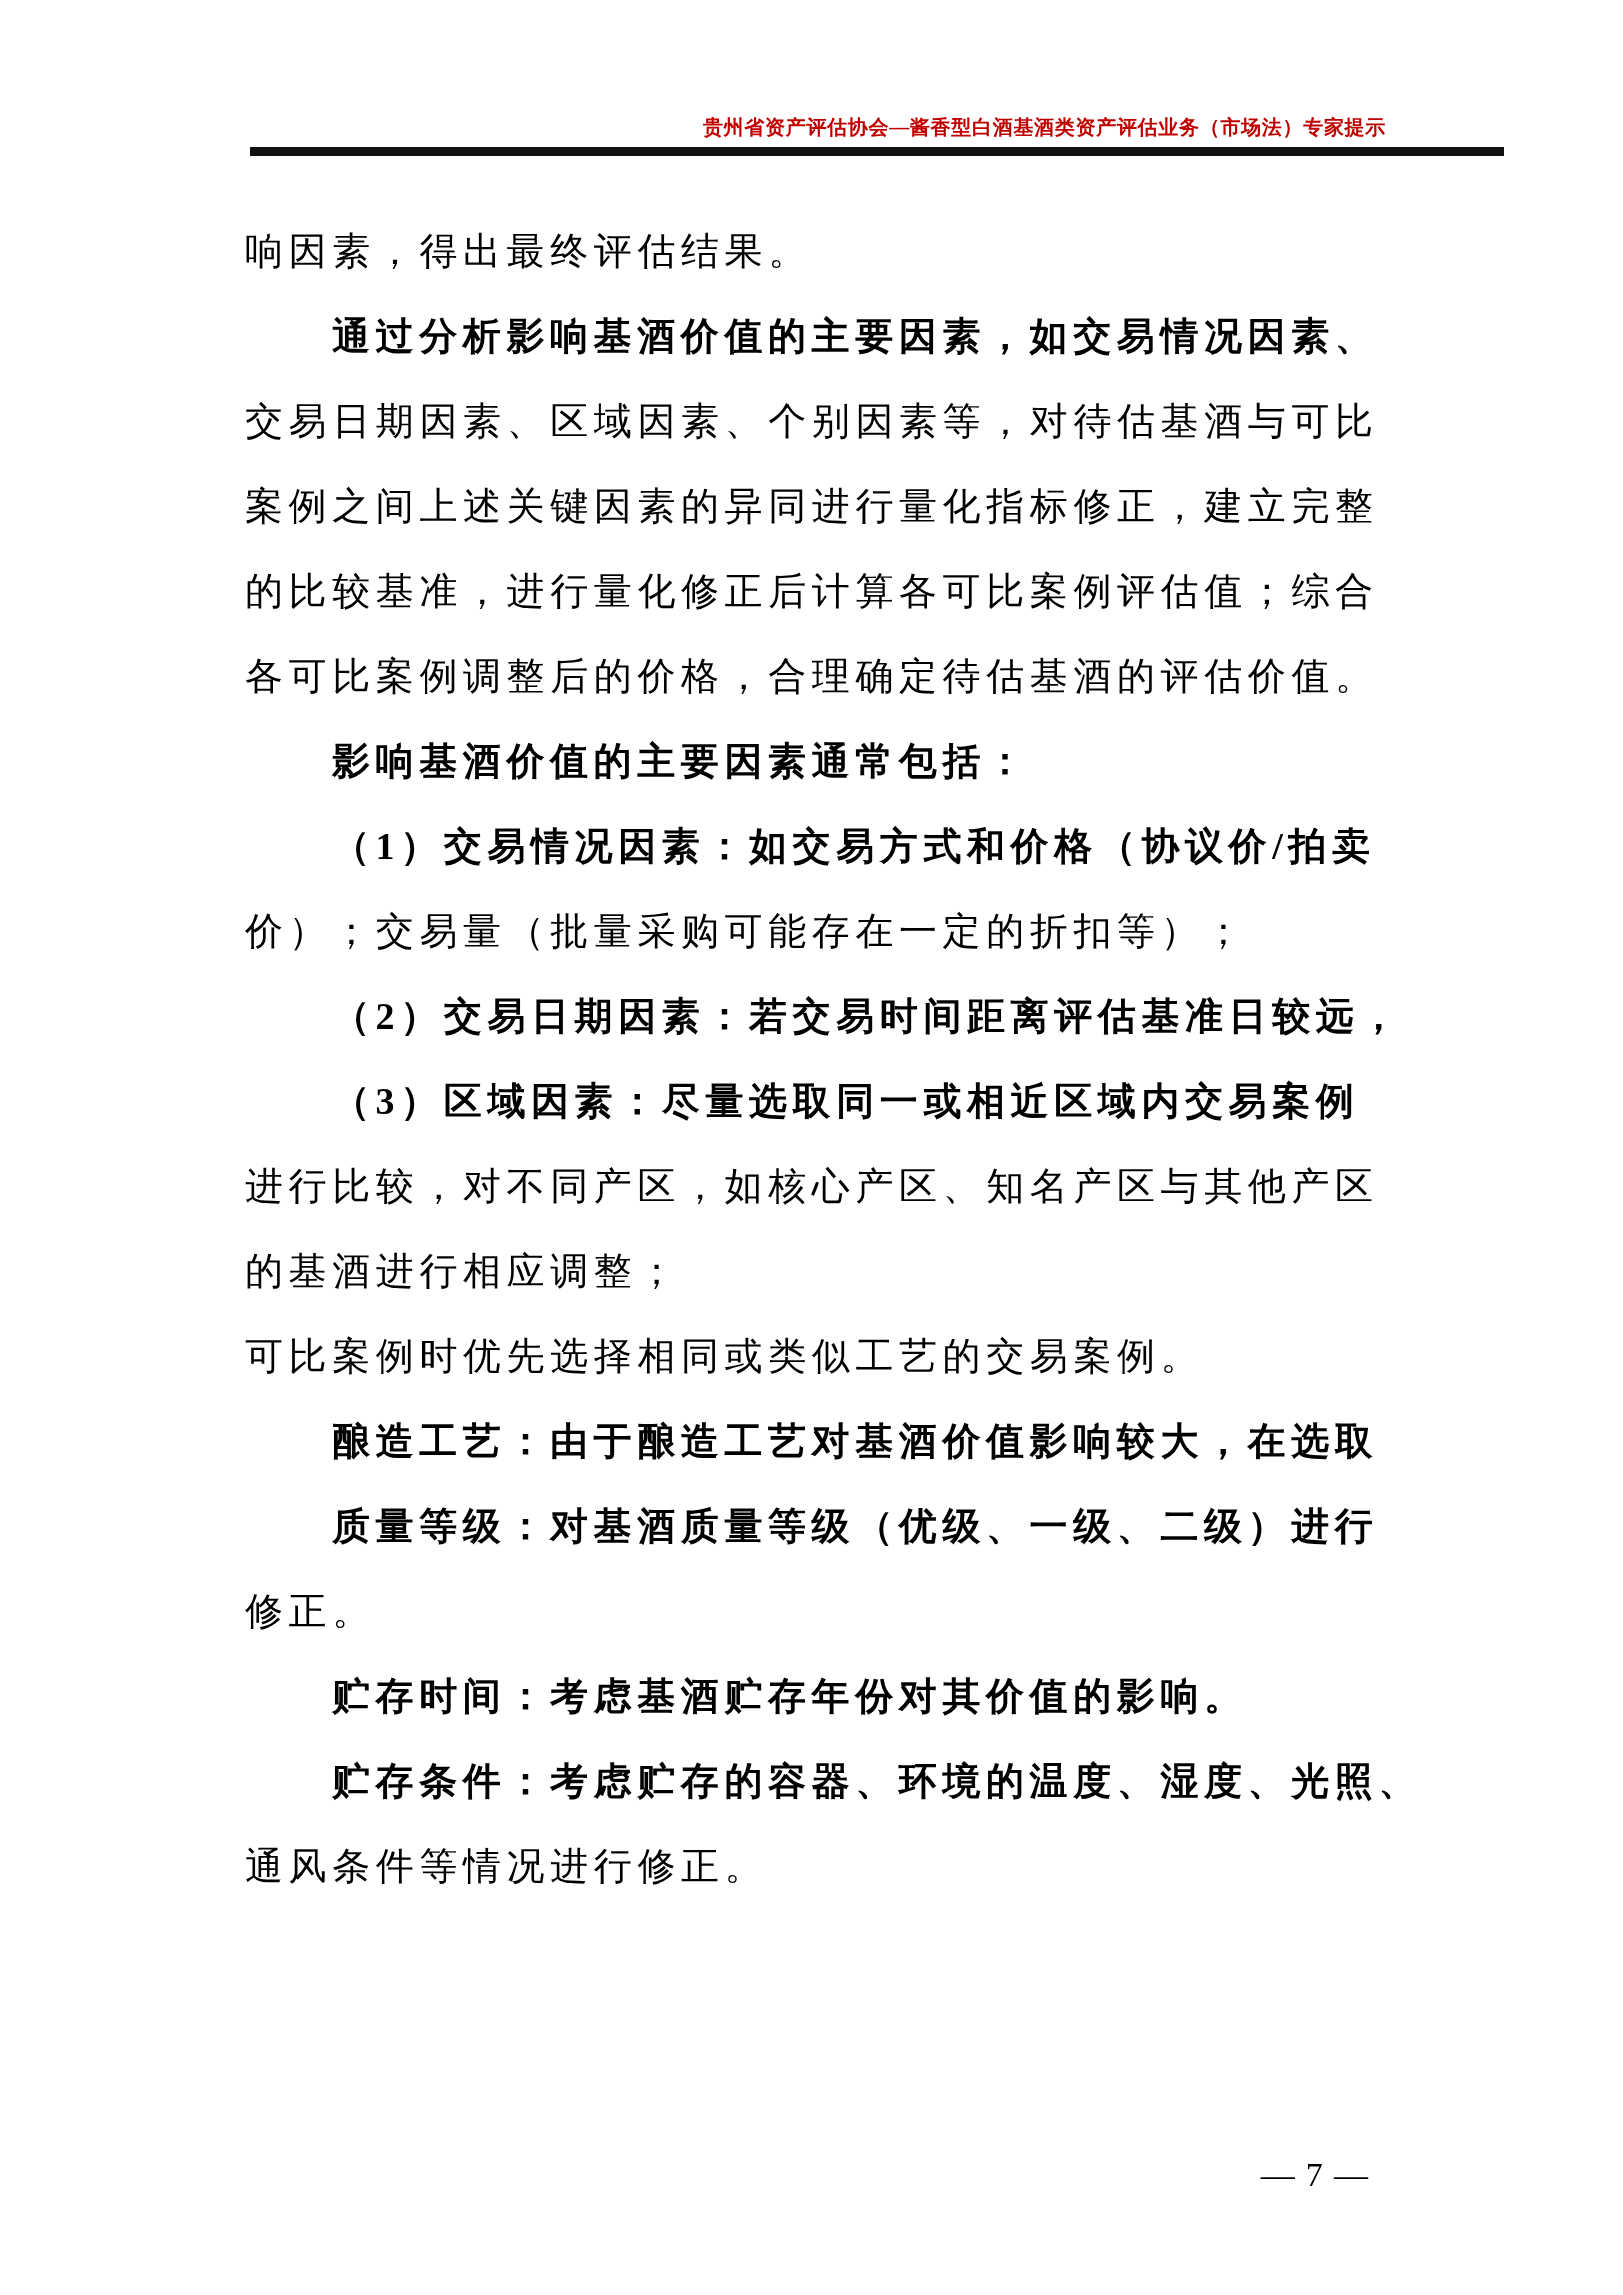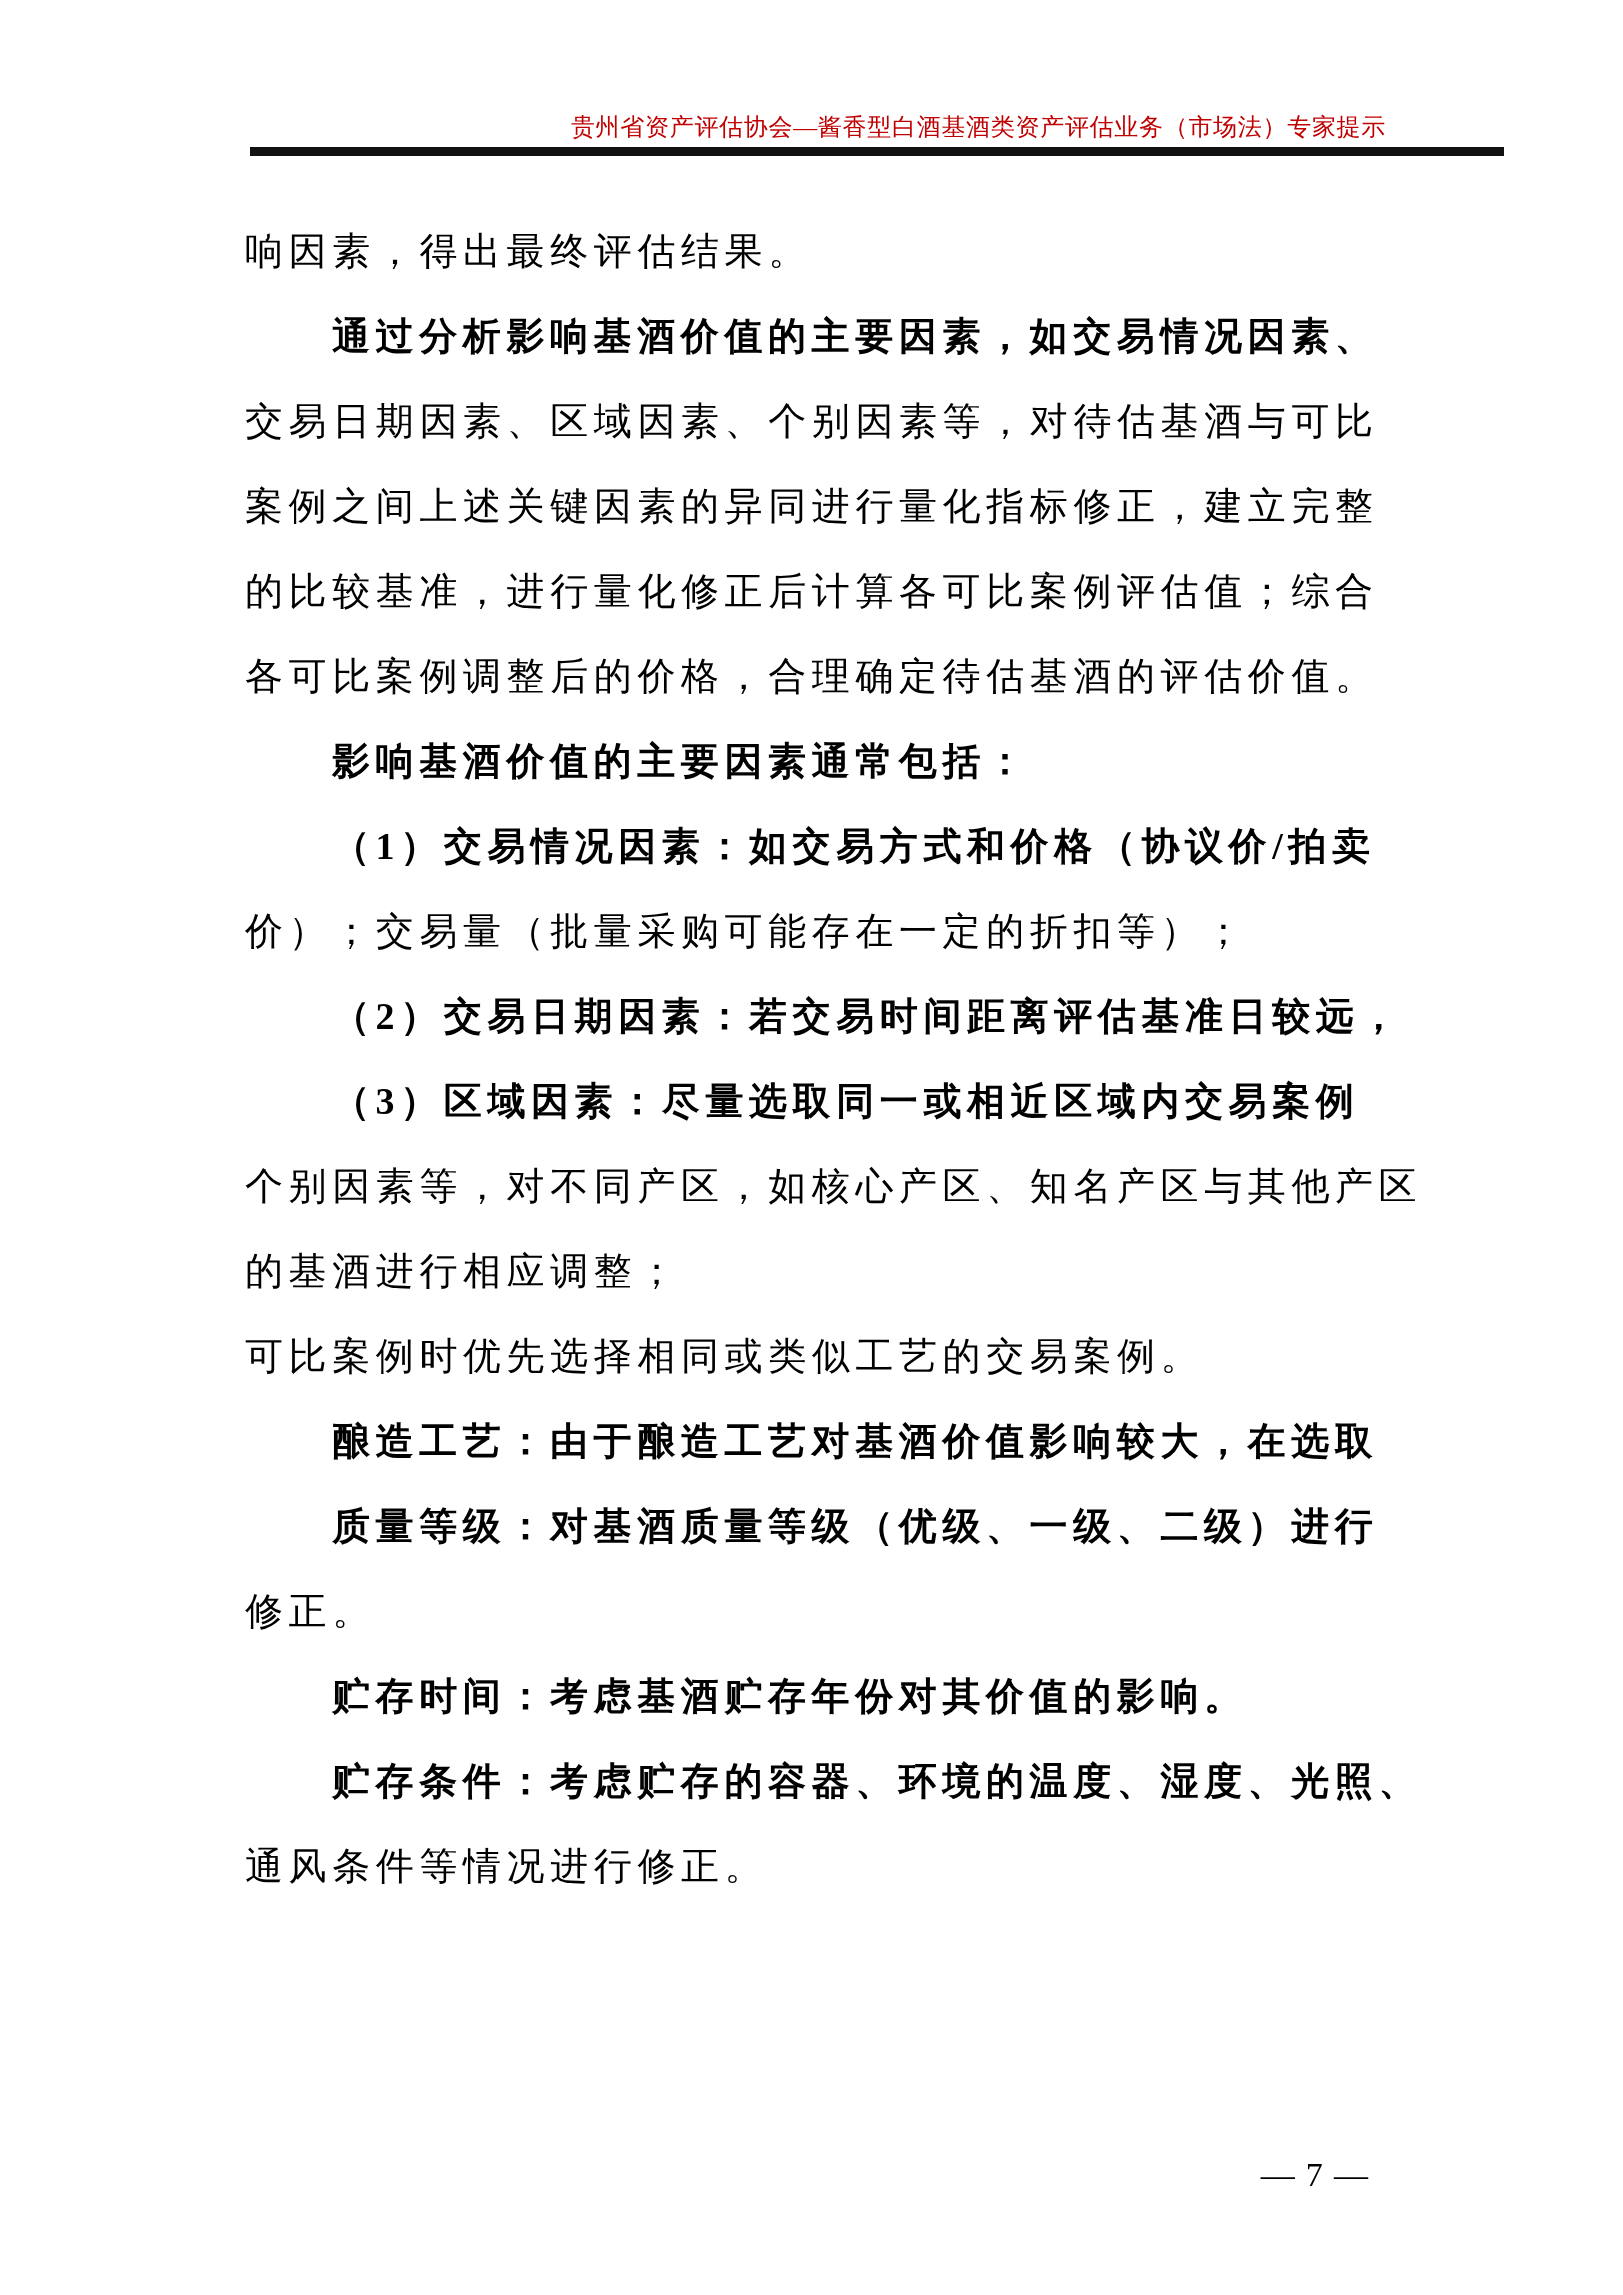--- a/index.html
+++ b/index.html
@@ -15,25 +15,25 @@
     background: #ffffff;
     overflow: hidden;
     font-family: "Liberation Serif", "DejaVu Serif", serif;
   }
   .page-header {
     position: absolute;
     top: 112px;
     left: 245px;
     width: 1141px;
     text-align: right;
-    font-size: 24px;
+    font-size: 20px;
     line-height: 31px;
     letter-spacing: 0.7px;
     color: #c00000;
-    font-weight: 400;
+    font-weight: 700;
     white-space: nowrap;
   }
   .header-rule {
     position: absolute;
     top: 147px;
     left: 250px;
     width: 1254px;
     height: 8.5px;
     background: #111111;
   }
@@ -83,21 +83,21 @@
     <div class="text-line indent">通过分析影响基酒价值的主要因素，如交易情况因素、</div>
     <div class="text-line">交易日期因素、区域因素、个别因素等，对待估基酒与可比</div>
     <div class="text-line">案例之间上述关键因素的异同进行量化指标修正，建立完整</div>
     <div class="text-line">的比较基准，进行量化修正后计算各可比案例评估值；综合</div>
     <div class="text-line">各可比案例调整后的价格，合理确定待估基酒的评估价值。</div>
     <div class="text-line indent">影响基酒价值的主要因素通常包括：</div>
     <div class="text-line indent">（1）交易情况因素：如交易方式和价格（协议价/拍卖</div>
     <div class="text-line">价）；交易量（批量采购可能存在一定的折扣等）；</div>
     <div class="text-line indent">（2）交易日期因素：若交易时间距离评估基准日较远，</div>
     <div class="text-line indent">（3）区域因素：尽量选取同一或相近区域内交易案例</div>
-    <div class="text-line">个别因素等，对不同产区，如核心产区、知名产区与其他产区</div>
+    <div class="text-line">进行比较，对不同产区，如核心产区、知名产区与其他产区</div>
     <div class="text-line">的基酒进行相应调整；</div>
     <div class="text-line">可比案例时优先选择相同或类似工艺的交易案例。</div>
     <div class="text-line indent">酿造工艺：由于酿造工艺对基酒价值影响较大，在选取</div>
     <div class="text-line indent">质量等级：对基酒质量等级（优级、一级、二级）进行</div>
     <div class="text-line">修正。</div>
     <div class="text-line indent">贮存时间：考虑基酒贮存年份对其价值的影响。</div>
     <div class="text-line indent">贮存条件：考虑贮存的容器、环境的温度、湿度、光照、</div>
     <div class="text-line">通风条件等情况进行修正。</div>
   </div>
 

